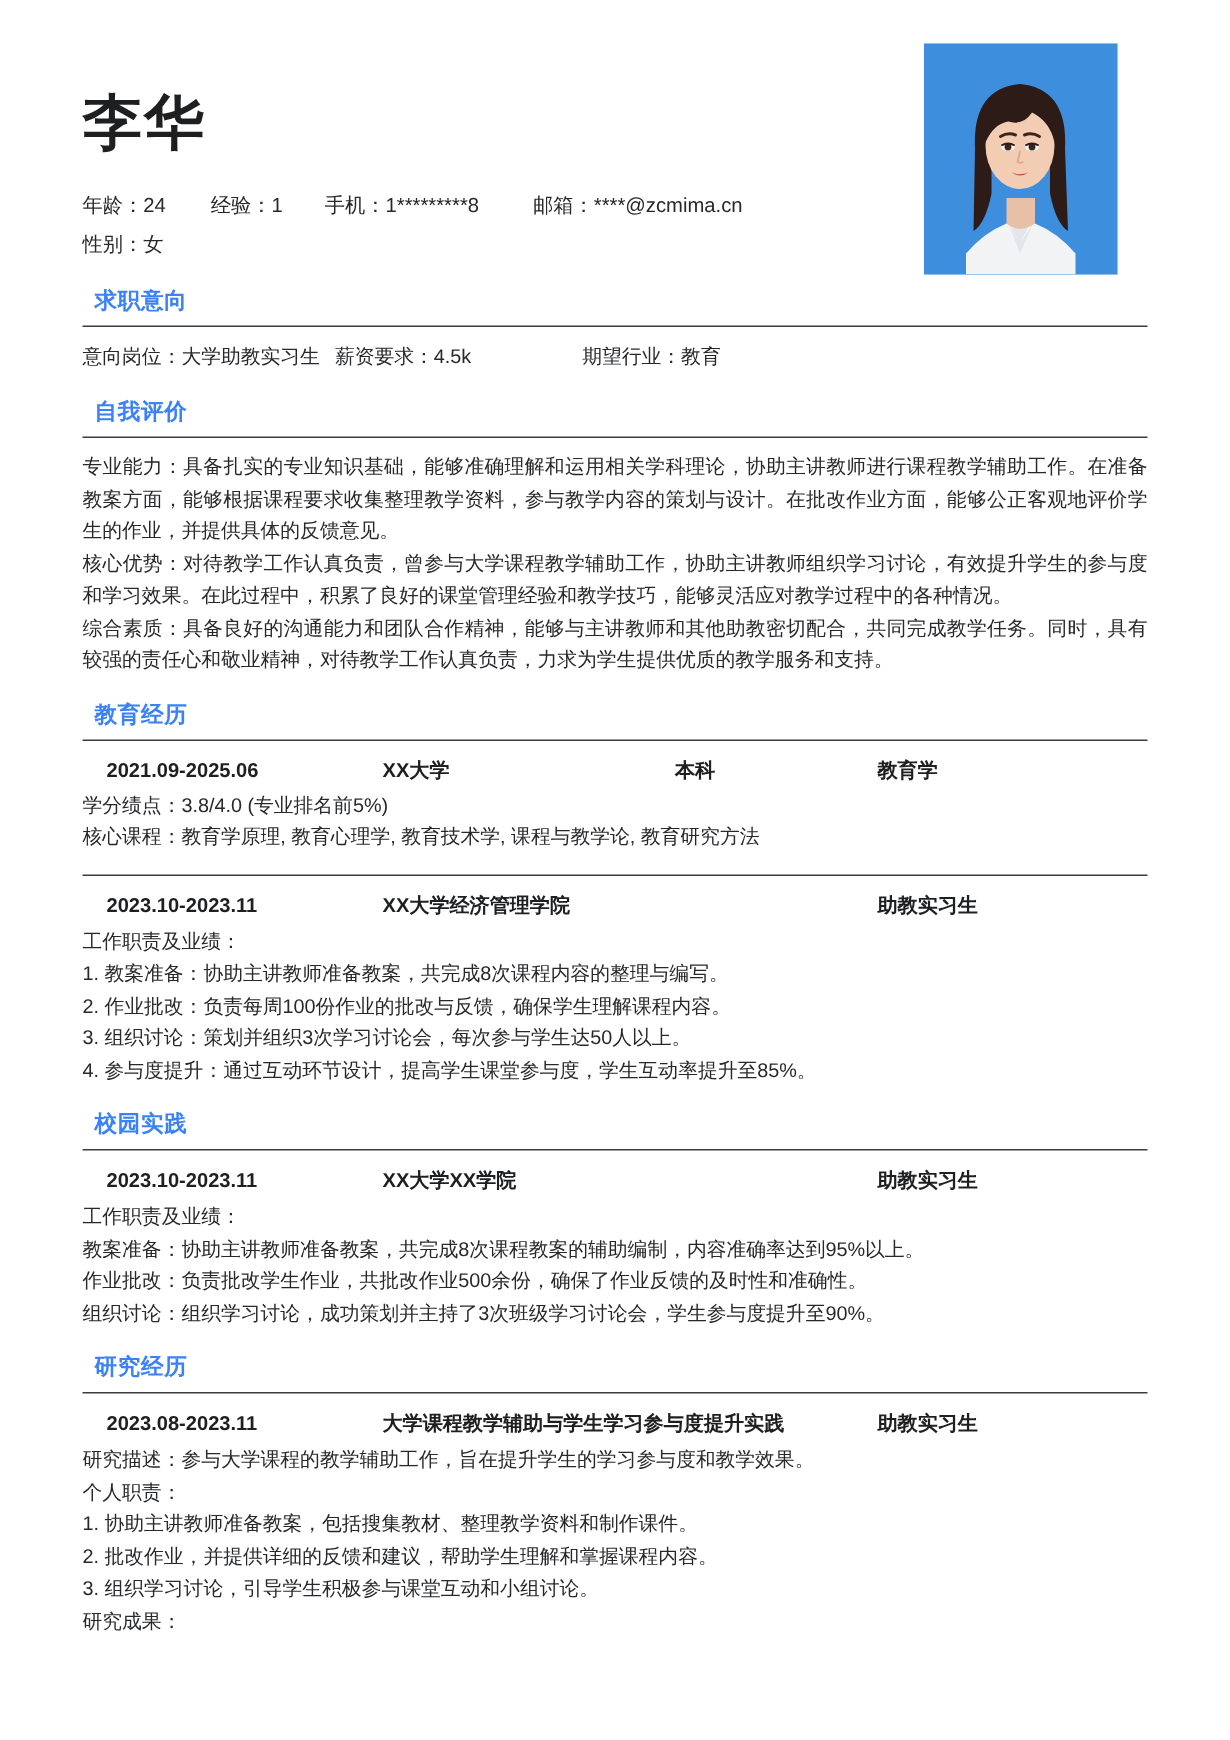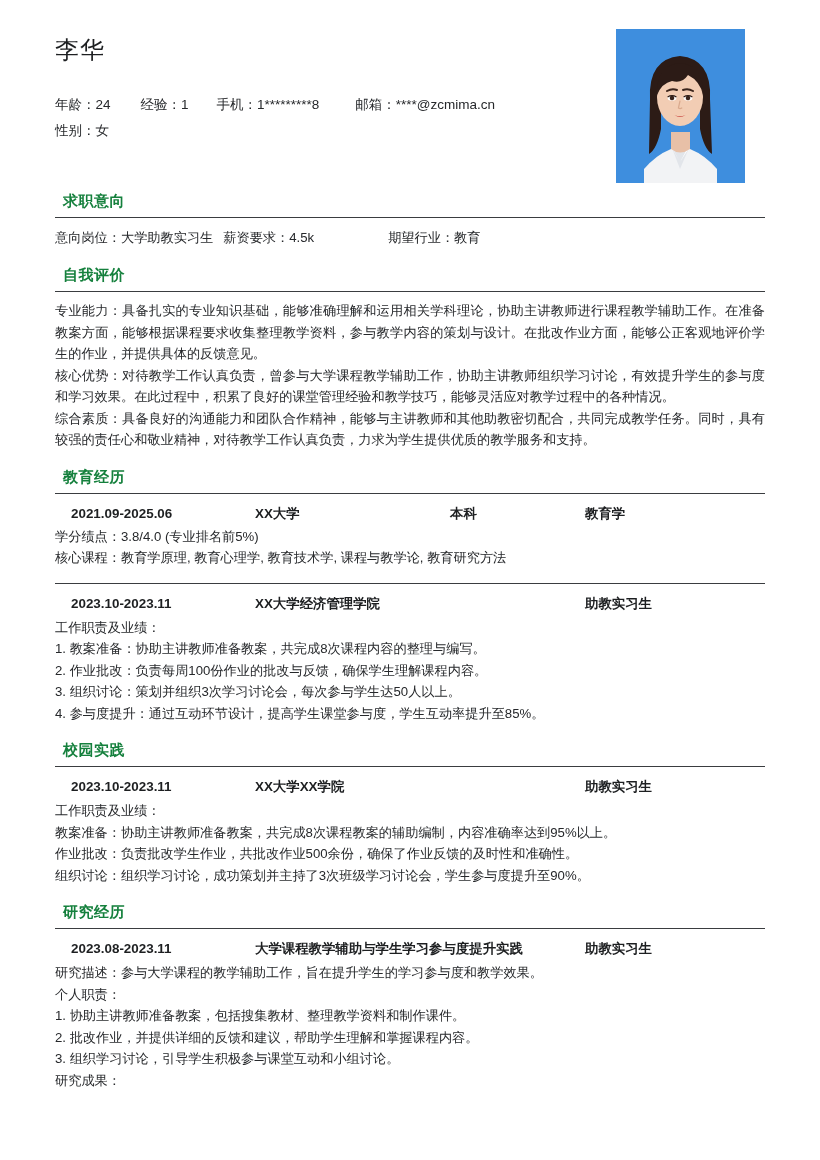--- a/index.html
+++ b/index.html
@@ -14,25 +14,26 @@
     font-size: 13px;
     position: relative;
     overflow: hidden;
   }
 
   .page { position: relative; width: 820px; height: 1160px; padding: 0 55px; }
 
   
   .header { position: relative; padding-top: 30px; height: 175px; }
   .name {
-    font-size: 24px;
-    font-weight: normal;
+    font-size: 40px;
+    font-weight: bold;
     letter-spacing: 1px;
     color: #1d1f21;
     line-height: 40px;
+    margin-top: 32px;
   }
   .meta-block { margin-top: 22px; }
   .meta-row { line-height: 26px; font-size: 13.5px; white-space: nowrap; }
   .meta-item { display: inline-block; }
   .meta-label { color: #26282b; }
   .meta-value { color: #26282b; }
   .gap-1 { display: inline-block; width: 30px; }
   .gap-2 { display: inline-block; width: 28px; }
   .gap-3 { display: inline-block; width: 36px; }
 
@@ -46,21 +47,21 @@
     overflow: hidden;
     background: #3e8ede;
   }
   .photo-svg { display: block; width: 129px; height: 154px; }
 
   
   .section { margin-top: 14px; }
   .sec-title {
     font-size: 15px;
     font-weight: bold;
-    color: #15803d;
+    color: #3b82f6;
     padding-left: 8px;
     line-height: 24px;
     letter-spacing: .5px;
   }
   .sec-rule {
     height: 0;
     border-top: 1.5px solid #3a3d40;
     margin: 4px 0 0 0;
     width: 100%;
   }

